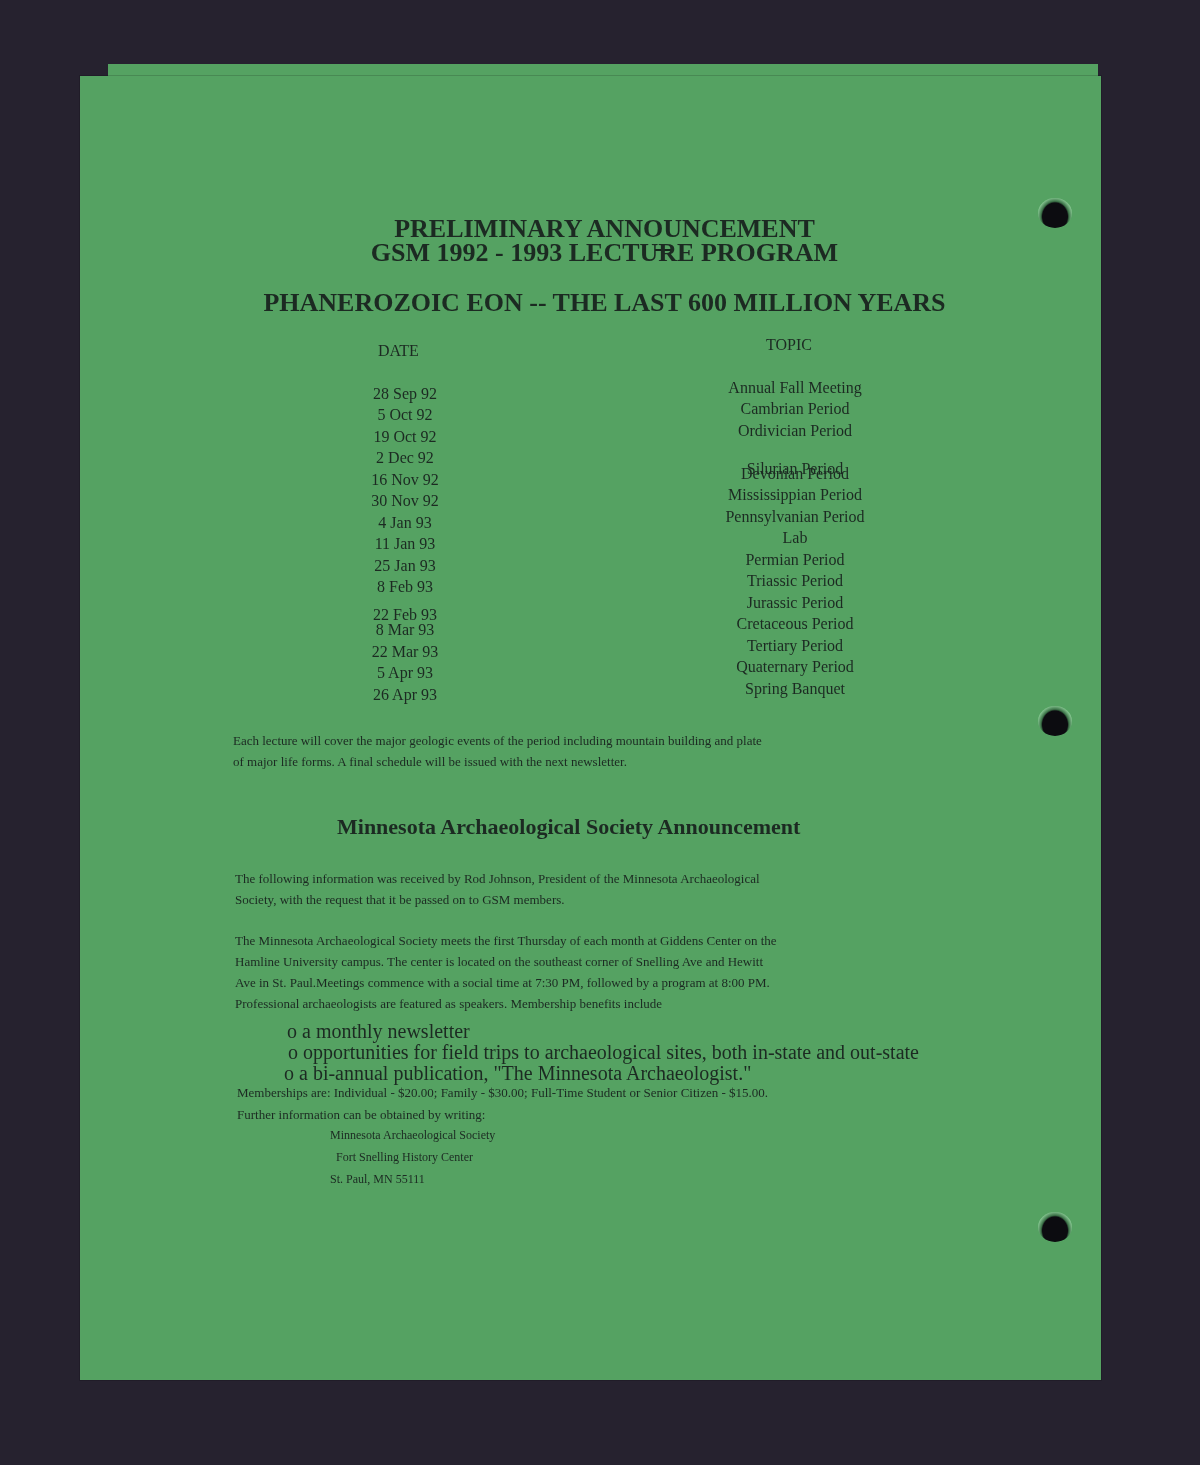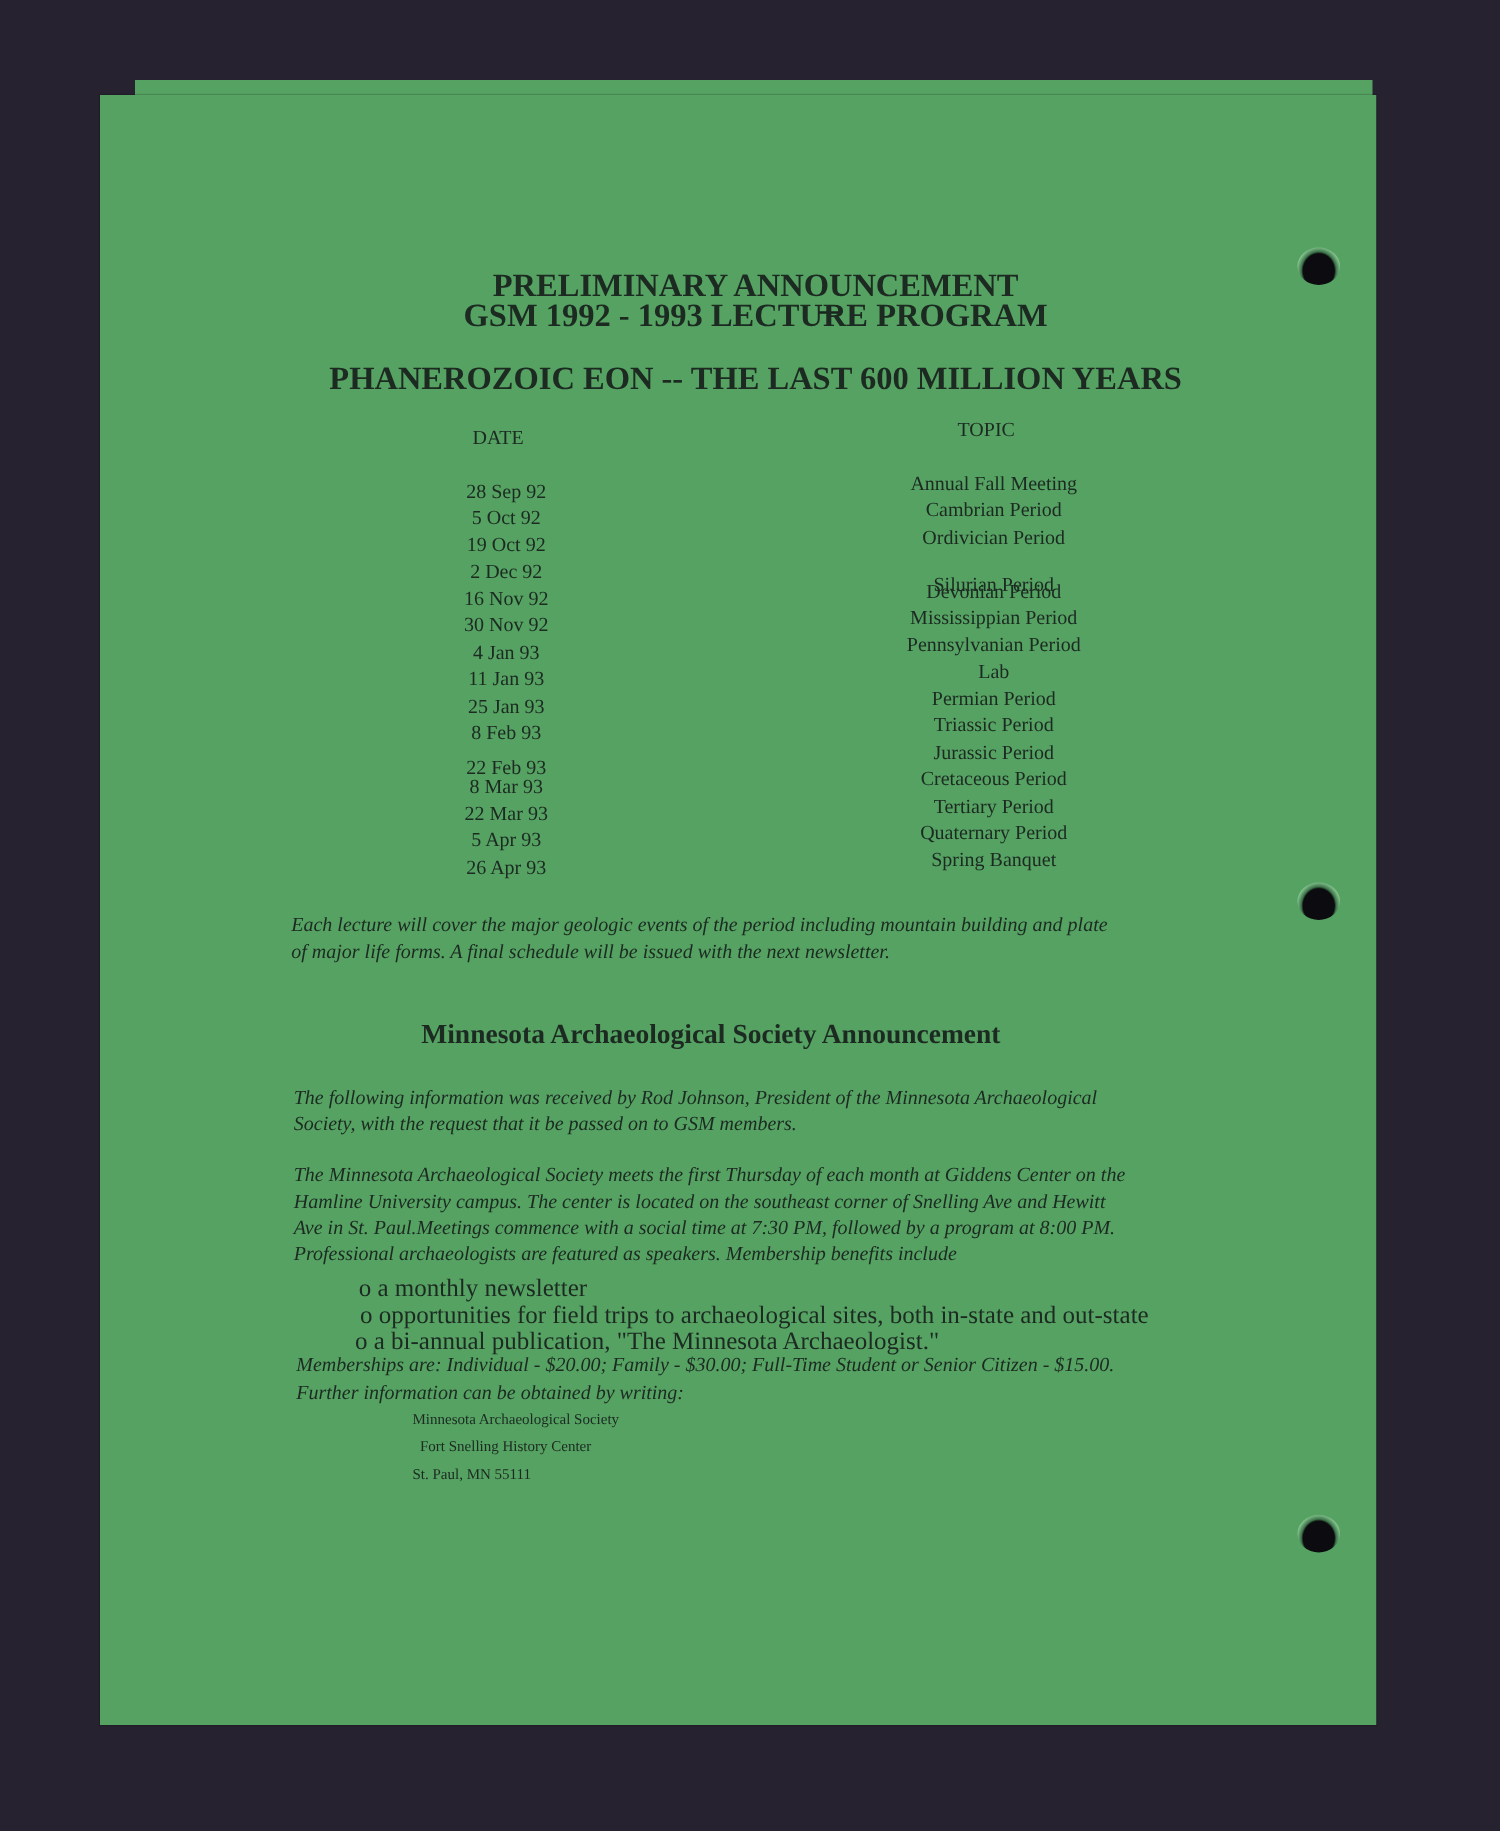--- a/index.html
+++ b/index.html
@@ -22,21 +22,21 @@
       position: absolute; width: 34px; height: 30px; border-radius: 50%;
       background: radial-gradient(ellipse at 50% 62%, #0c0c10 0 52%, #3c7248 58%, #8fd09a 75%, #55a262 100%);
     }
     .dash { position: absolute; left: 575px; top: 173px; width: 16px; height: 2px; background: #15251b; }
     .abs { position: absolute; }
     .h1 { font-weight: bold; font-size: 26px; text-align: center; width: 1021px; left: 0; padding-left: 14px; }
     .colhead { font-size: 16px; }
     .row { position: absolute; font-size: 16px; white-space: nowrap; }
     .date { left: 285px; width: 80px; text-align: center; }
     .topic { left: 610px; width: 210px; text-align: center; }
-    .para { font-size: 16px; line-height: 21px; font-style: italic; }
+    .para { font-size: 13px; line-height: 21px; }
     .sec-title { font-weight: bold; font-size: 22px; }
     .bullet { position: absolute; font-size: 20px; white-space: nowrap; }
     .addr { position: absolute; font-size: 12px; white-space: nowrap; }
   </style>
 </head>
 <body>
 
 <div class="backsheet"></div>
 
 <div class="page">

